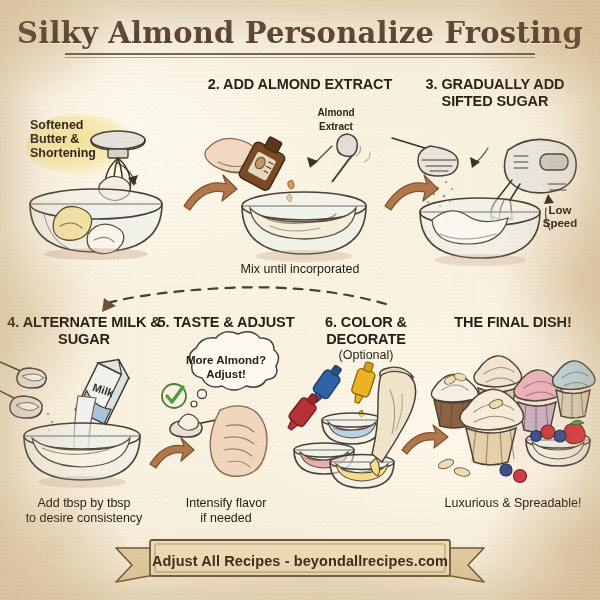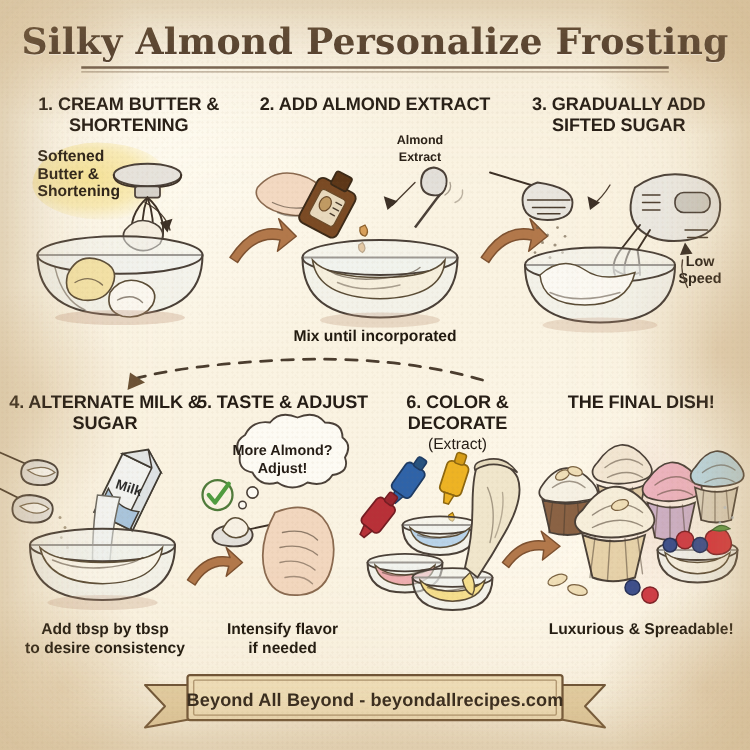--- a/index.html
+++ b/index.html
@@ -33,21 +33,21 @@
               border-top:2px solid #5a4staticx;border-top:2px solid #5b4635;opacity:.85;}
   #title-rule2{width:470px;height:0;margin:2px auto 0;border-top:1px solid #6b5440;opacity:.5;}
 
   
   .step{position:absolute;}
   .head{font-family:"Liberation Sans",sans-serif;font-weight:700;
         font-size:14.5px;line-height:16.5px;color:#241c15;text-align:center;
         letter-spacing:-.1px;text-transform:uppercase;}
   .head .opt{display:block;font-size:12.5px;font-weight:400;text-transform:none;letter-spacing:0;}
   .cap{position:absolute;text-align:center;font-size:12.5px;line-height:14.5px;
-       color:#20190f;font-weight:700;width:100%;}
+       color:#20190f;font-weight:400;width:100%;}
   .note{position:absolute;font-size:11.5px;line-height:13px;font-weight:600;color:#2a2118;text-align:center;}
 
   
   .wash{position:absolute;border-radius:48% 52% 46% 54%/54% 45% 55% 46%;
         background:radial-gradient(ellipse at 42% 45%, rgba(244,220,120,.72) 0%, rgba(245,223,130,.5) 48%, rgba(246,228,150,0) 76%);}
   .wash.pink{background:radial-gradient(ellipse at 50% 50%, rgba(214,150,140,.42) 0%, rgba(214,150,140,0) 72%);}
 
   svg{display:block;overflow:visible;}
   .ink{fill:none;stroke:#3c3026;stroke-width:1.5;stroke-linecap:round;stroke-linejoin:round;}
   .ink-t{fill:none;stroke:#4a3c2e;stroke-width:1.1;stroke-linecap:round;stroke-linejoin:round;}
@@ -74,21 +74,20 @@
   <div class="blotch" style="left:480px;top:470px;width:170px;height:160px;background:radial-gradient(ellipse at 50% 50%,rgba(186,146,92,.32),rgba(186,146,92,0) 72%)"></div>
   <div class="blotch" style="left:150px;top:540px;width:320px;height:80px;background:radial-gradient(ellipse at 50% 50%,rgba(198,162,108,.16),rgba(198,162,108,0) 72%)"></div>
 
   <div id="title-wrap">
     <div id="title">Silky Almond Personalize Frosting</div>
     <div id="title-rule"></div>
     <div id="title-rule2"></div>
   </div>
 
   <div class="step" style="left:8px;top:76px;width:190px;height:190px;">
-    <div class="head" style="width:190px;">1. CREAM BUTTER &amp; SHORTENING</div>
 
     <div class="wash" style="left:18px;top:38px;width:108px;height:62px;"></div>
     <div style="position:absolute;left:22px;top:42px;width:100px;font-size:12.5px;line-height:14px;font-weight:600;color:#2a2118;">Softened<br>Butter &amp;<br>Shortening</div>
 
     <svg width="190" height="130" viewBox="0 0 190 130" style="position:absolute;left:0;top:58px;">
 
       <path class="ink-t" d="M108 28 q16 8 20 22"></path>
       <path d="M126 52 l4 -11 l-10 3 z" fill="#3c3026"></path>
 
       <g>
@@ -318,21 +317,21 @@
         <path class="ink-t" d="M68 102 q18 -4 30 6" stroke="#8a6a50" opacity=".55"></path>
         <path class="ink-t" d="M68 114 q16 -4 28 6" stroke="#8a6a50" opacity=".5"></path>
         <path class="ink-t" d="M72 126 q14 -3 22 5" stroke="#8a6a50" opacity=".45"></path>
       </g>
     </svg>
 
     <div class="cap" style="top:182px;width:140px;">Intensify flavor<br>if needed</div>
   </div>
 
   <div class="step" style="left:292px;top:314px;width:148px;height:215px;">
-    <div class="head" style="width:148px;">6. COLOR &amp;<br>DECORATE<span class="opt">(Extract)</span></div>
+    <div class="head" style="width:148px;">6. COLOR &amp;<br>DECORATE<span class="opt">(Optional)</span></div>
 
     <svg width="148" height="130" viewBox="0 0 148 130" style="position:absolute;left:0;top:54px;">
 
       <g transform="rotate(35 36 16)">
         <rect x="26" y="4" width="18" height="26" rx="4" fill="#2f63a8" stroke="#1d3a63" stroke-width="1.4"></rect>
         <rect x="31" y="-4" width="8" height="9" rx="2" fill="#27527f" stroke="#1d3a63" stroke-width="1.2"></rect>
         <path d="M31 30 l8 0 l-2 8 l-4 0 z" fill="#2f63a8" stroke="#1d3a63" stroke-width="1.2"></path>
       </g>
       <g transform="rotate(18 72 16)">
         <rect x="62" y="2" width="18" height="26" rx="4" fill="#edb324" stroke="#8c6610" stroke-width="1.4"></rect>
@@ -452,18 +451,18 @@
     <div class="cap" style="top:182px;width:166px;">Luxurious &amp; Spreadable!</div>
   </div>
 
   <div id="ribbon">
     <svg width="372" height="46" viewBox="0 0 372 46">
       <path d="M2 10 l44 0 l0 26 l-44 8 l16 -17 z" fill="#e4cfa4" stroke="#6b5134" stroke-width="1.6" stroke-linejoin="round"></path>
       <path d="M370 10 l-44 0 l0 26 l44 8 l-16 -17 z" fill="#e4cfa4" stroke="#6b5134" stroke-width="1.6" stroke-linejoin="round"></path>
       <rect x="36" y="2" width="300" height="36" rx="2" fill="#f2e2bd" stroke="#6b5134" stroke-width="1.8"></rect>
       <rect x="41" y="6" width="290" height="28" rx="1" fill="none" stroke="#8b6e48" stroke-width="1" opacity=".7"></rect>
     </svg>
-    <div id="ribbon-text">Beyond All Beyond - beyondallrecipes.com</div>
+    <div id="ribbon-text">Adjust All Recipes - beyondallrecipes.com</div>
   </div>
 
   <div class="grain"></div>
   <div class="vign"></div>
 </div>
 
 </body></html>

